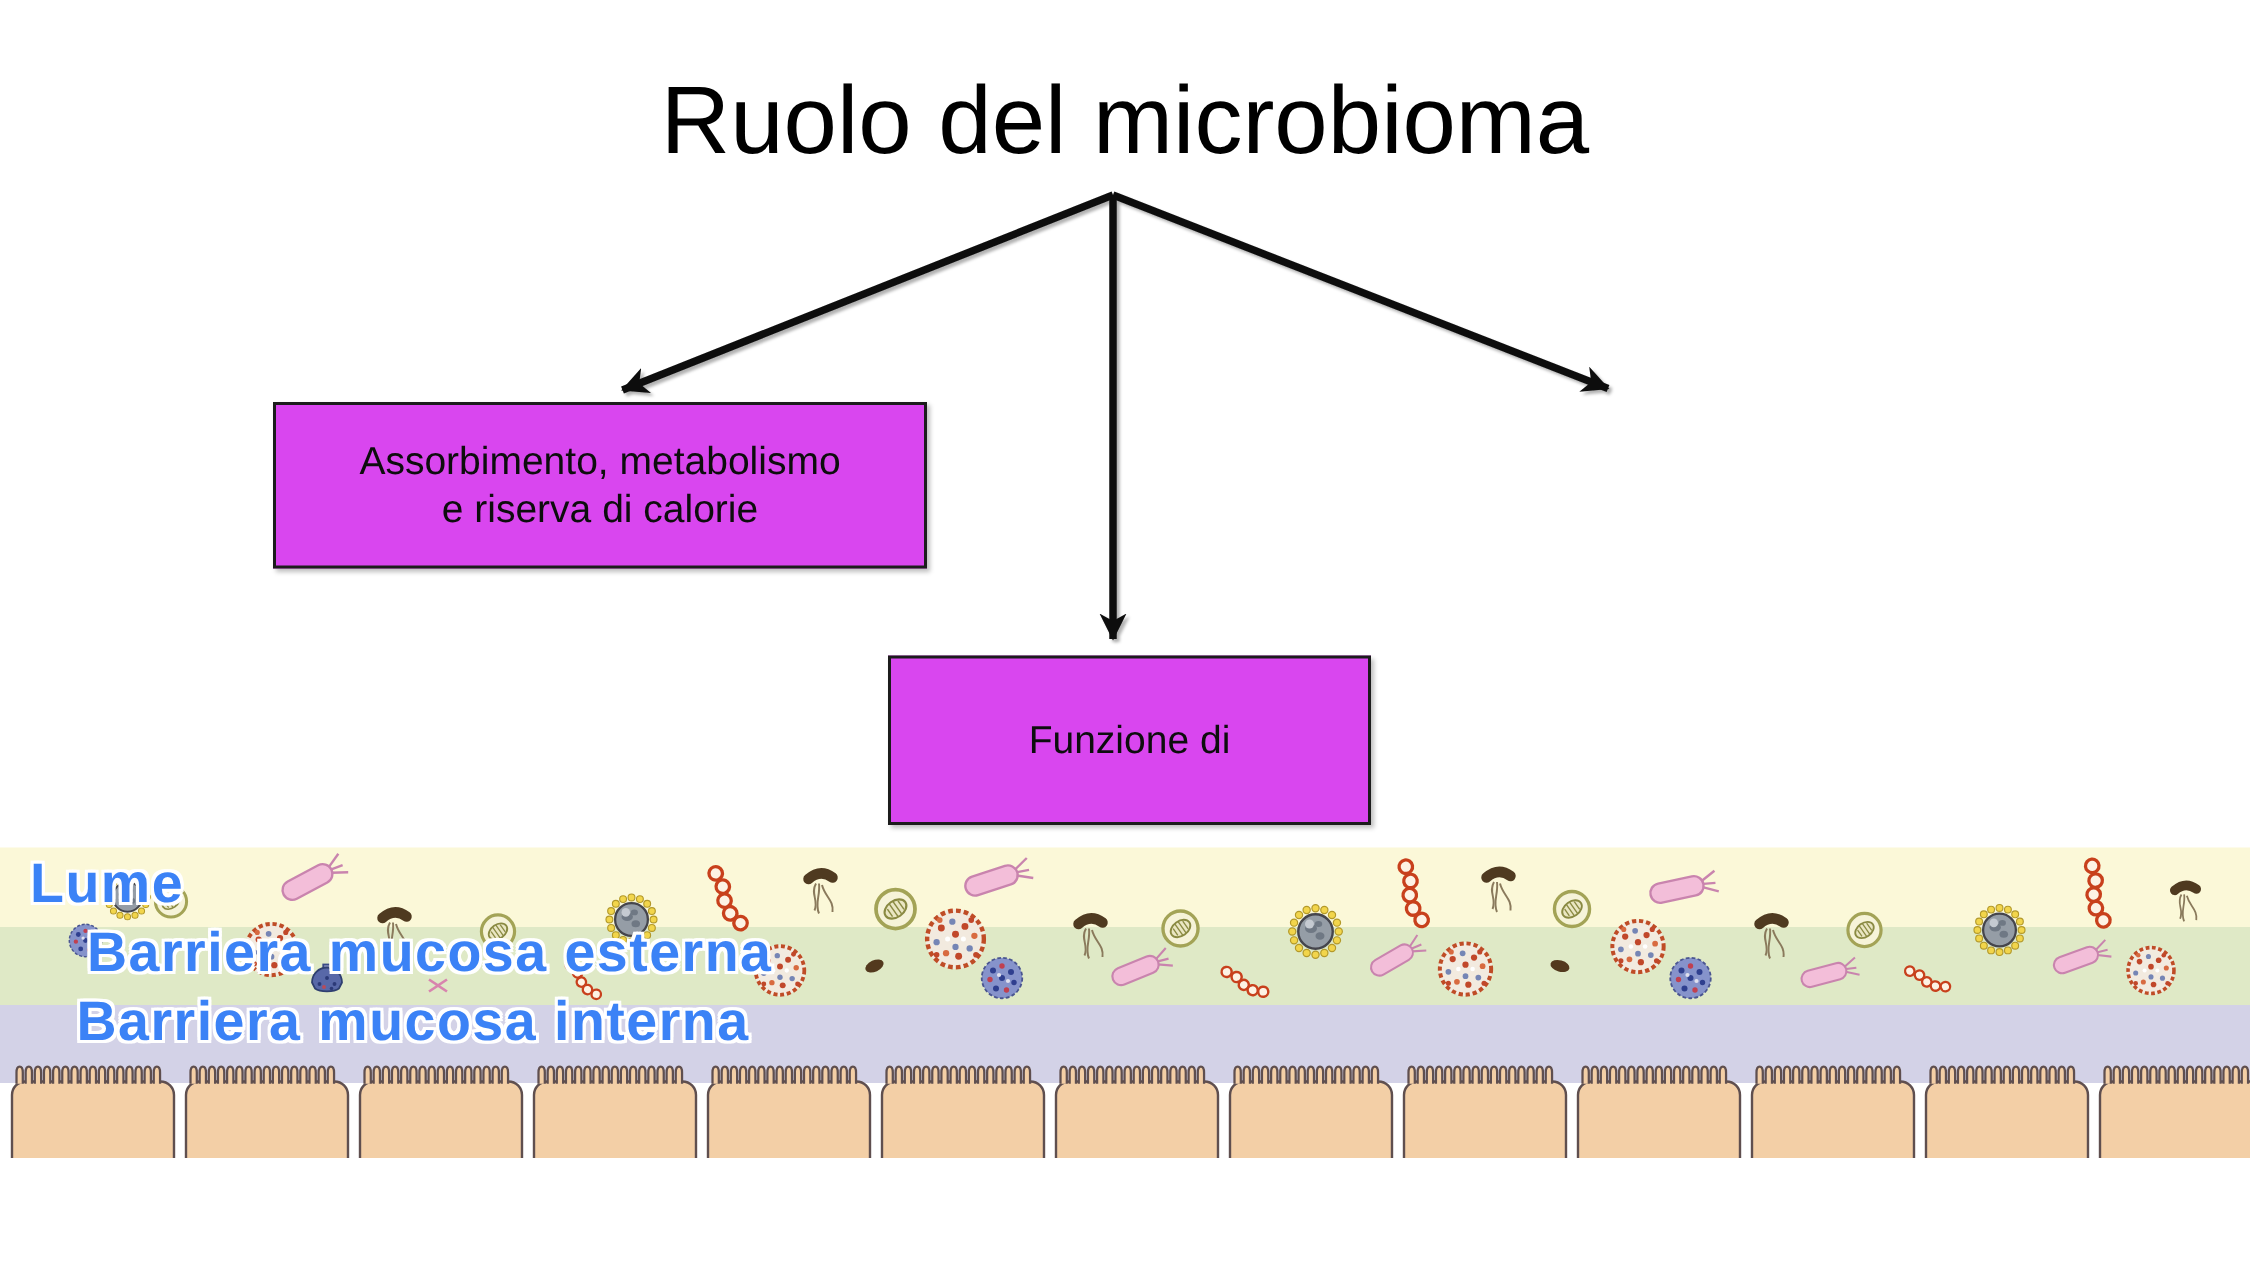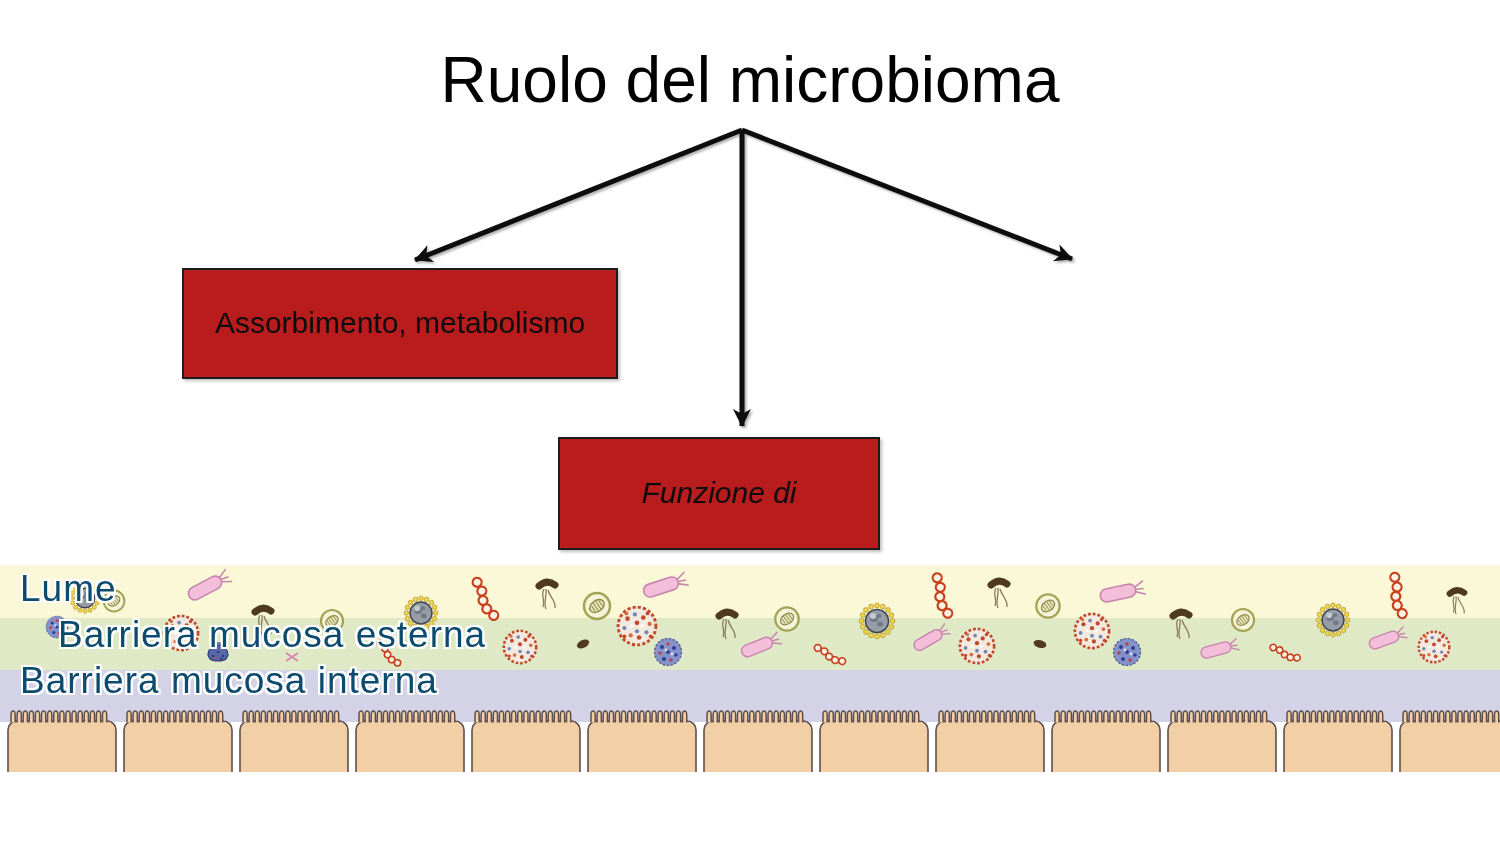--- a/index.html
+++ b/index.html
@@ -4,49 +4,50 @@
 <style>
   html,body{margin:0;padding:0;background:#fff;}
   .stage{position:relative;width:1500px;height:772px;overflow:hidden;background:#fff;
          font-family:"Liberation Sans","DejaVu Sans",sans-serif;}
   .title{position:absolute;top:42px;left:0;width:100%;text-align:center;
          font-size:64px;color:#000;z-index:4;line-height:1.2;}
   .band{position:absolute;left:0;width:1500px;z-index:1;}
   .band-lume{top:565px;height:53px;}
   .band-esterna{top:618px;height:52px;}
   .band-interna{top:670px;height:52px;}
-  .box{position:absolute;background:#b91c1c;border:2px solid #1c1c1c;z-index:2;
+  .box{position:absolute;background:#d946ef;border:2px solid #1c1c1c;z-index:2;
        display:flex;flex-direction:column;justify-content:center;align-items:center;
-       font-size:30px;color:#0d0d0d;line-height:1.22;text-align:center;
+       font-size:26px;color:#0d0d0d;line-height:1.22;text-align:center;
        box-shadow:2px 2px 3px rgba(0,0,0,0.25);}
   .box-left{left:182px;top:268px;width:432px;height:107px;}
   .box-right{left:858px;top:268px;width:436px;height:107px;}
-  .box-center{left:558px;top:437px;width:318px;height:109px;font-style:italic;}
+  .box-center{left:592px;top:437px;width:318px;height:109px;}
   svg.overlay{position:absolute;left:0;top:0;z-index:3;pointer-events:none;}
-  .band-label{position:absolute;left:20px;z-index:4;font-size:37px;font-weight:400;
-      letter-spacing:1px;color:#0c4a6e;line-height:1.2;white-space:nowrap;
+  .band-label{position:absolute;left:20px;z-index:4;font-size:37px;font-weight:700;
+      letter-spacing:1px;color:#3b82f6;line-height:1.2;white-space:nowrap;
       text-shadow:-2px -2px 0 #fff,2px -2px 0 #fff,-2px 2px 0 #fff,2px 2px 0 #fff,
                   0 -2px 0 #fff,0 2px 0 #fff,-2px 0 0 #fff,2px 0 0 #fff;}
   .lbl-lume{top:567px;}
   .lbl-esterna{top:613px;margin-left:38px;}
-  .lbl-interna{top:659px;}
+  .lbl-interna{top:659px;margin-left:31px;}
 </style>
 </head>
 <body>
 
 <div class="stage">
 
   <div class="title">Ruolo del microbioma</div>
 
   <div class="band band-lume" style="background: rgb(251, 248, 216);"></div>
   <div class="band band-esterna" style="background: rgb(223, 233, 198);"></div>
   <div class="band band-interna" style="background: rgb(211, 210, 231);"></div>
 
   <div class="box box-left">
     <span>Assorbimento, metabolismo</span>
+    <span>e riserva di calorie</span>
   </div>
   <div class="box box-center">
     <span>Funzione di</span>
   </div>
 
   <svg class="overlay" width="1500" height="844" viewBox="0 0 1500 844">
     <defs>
       <marker id="ah" markerUnits="userSpaceOnUse" markerWidth="22" markerHeight="20" refX="17" refY="9" orient="auto">
         <path d="M0,0 L18,9 L0,18 L5,9 Z" fill="#0d0d0d"></path>
       </marker>

